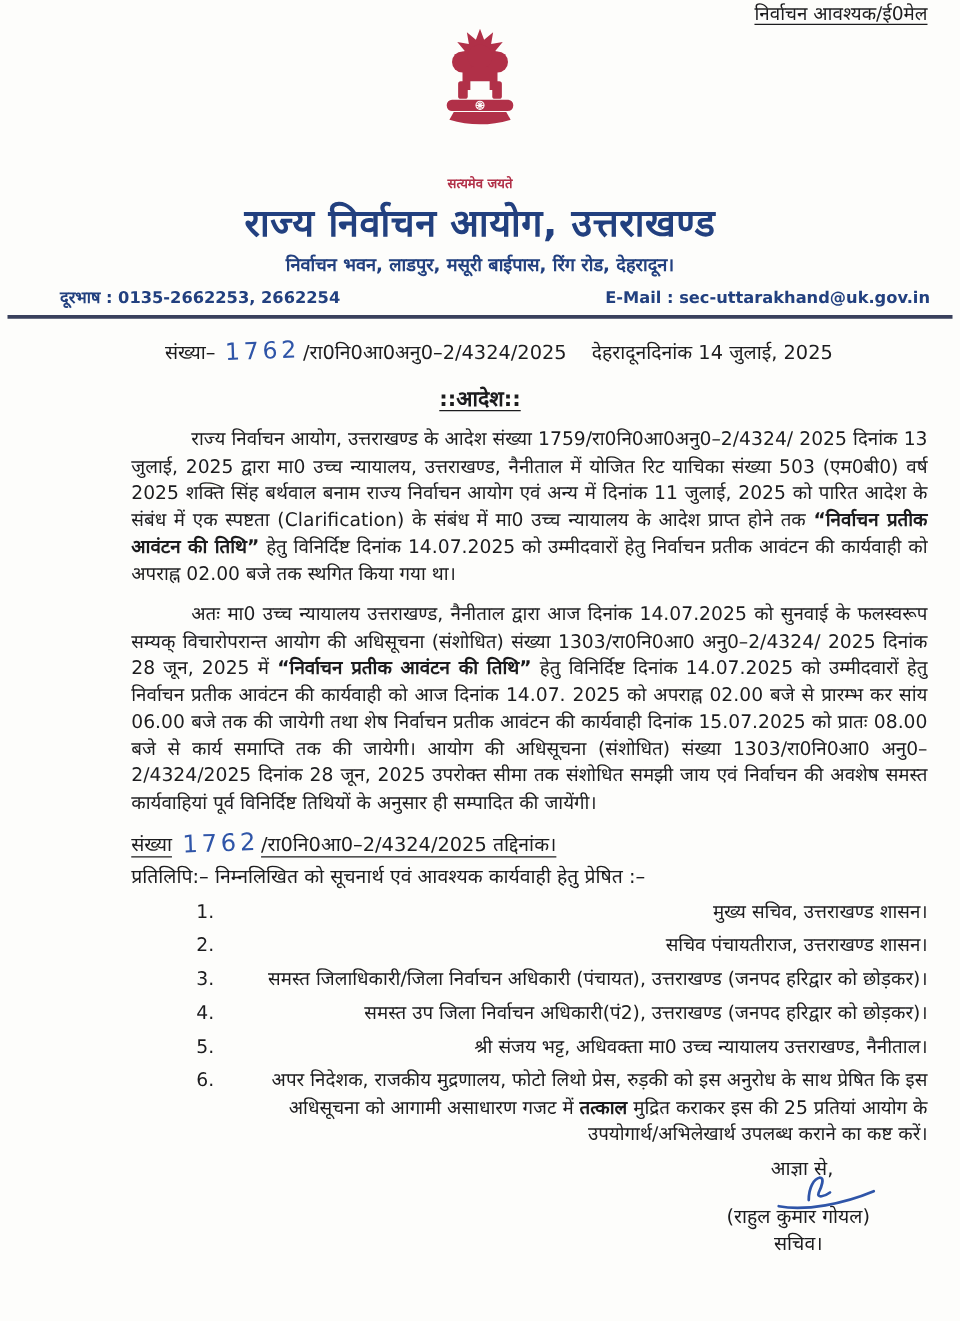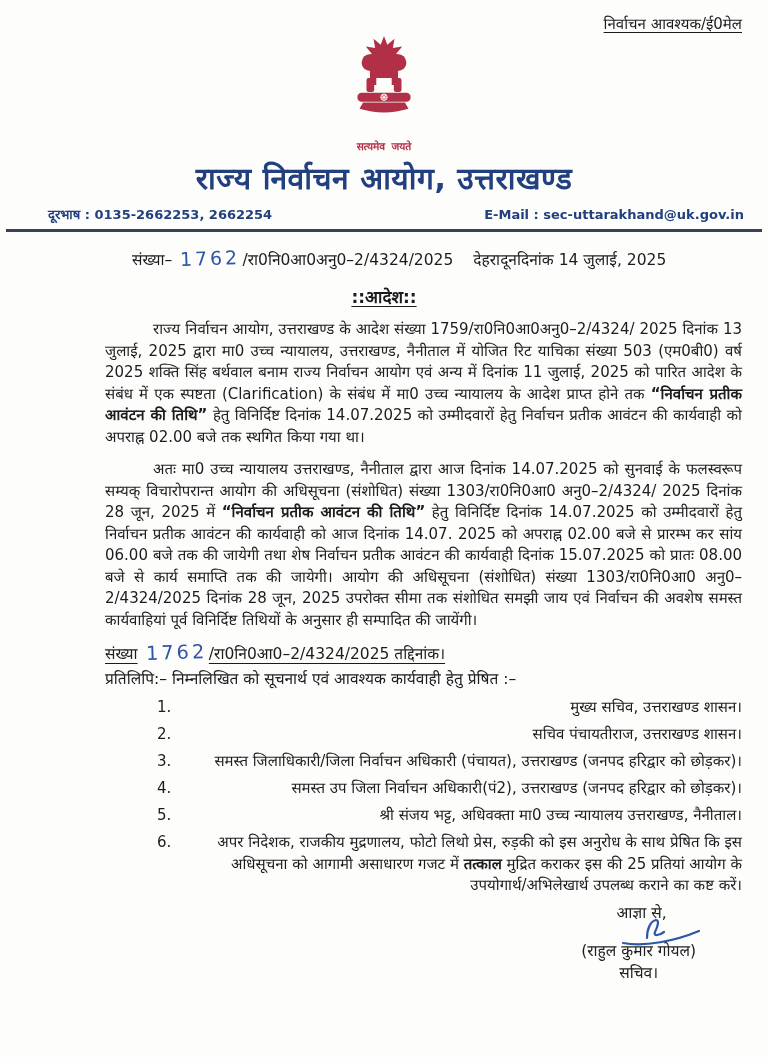--- a/index.html
+++ b/index.html
@@ -8,32 +8,31 @@
     width:768px;height:1057px;
     margin:0 auto;
     background:#fdfdfb;
     overflow:hidden;
     font-family:"DejaVu Sans","Liberation Sans",sans-serif;
     color:var(--ink-black,#1c1c1e);
     box-sizing:border-box;
   }
   .mail-note{
     text-align:right;
-    padding:13px 26px 0 0;
+    padding:0 26px 0 0;
     font-size:15px;
   }
   .mail-note span{text-decoration:underline;text-underline-offset:3px;}
   .emblem-wrap{text-align:center;margin-top:0px;line-height:0;}
   .emblem-wrap svg{display:inline-block;}
   .motto{
     font-size:10.5px;line-height:12px;
     color:var(--emblem-red,#b13048);
     font-weight:bold;
-    margin-top:4px;
-    font-family:Liberation Mono, monospace;
+    margin-top:17px;
   }
   .title{
     margin:4px 0 0 0;
     text-align:center;
     font-size:30px;
     font-weight:bold;
     color:var(--navy,#22407f);
     letter-spacing:.5px;
   }
   .address{
@@ -162,20 +161,21 @@
       </g>
       <g stroke="#fdfdfb" stroke-width="1.3" fill="none">
         <circle cx="60" cy="91.5" r="4.6"></circle>
         <path d="M60 87 v9 M55.5 91.5 h9 M57 88.2 l6 6.6 M63 88.2 l-6 6.6"></path>
       </g>
     </svg>
     <div class="motto">सत्यमेव जयते</div>
   </div>
 
   <h1 class="title">राज्य निर्वाचन आयोग, उत्तराखण्ड</h1>
+  <div class="address">निर्वाचन भवन, लाडपुर, मसूरी बाईपास, रिंग रोड, देहरादून।</div>
 
   <div class="contact-row">
     <span>दूरभाष : 0135-2662253, 2662254</span>
     <span>E-Mail : sec-uttarakhand@uk.gov.in</span>
   </div>
 
   <hr class="rule">
 
   <div class="ref-line">
     <span>संख्या–</span><span class="hand">1762</span><span>/रा0नि0आ0अनु0–2/4324/2025</span><span class="ref-place">देहरादून</span><span class="ref-date">दिनांक 14 जुलाई,  2025</span>

